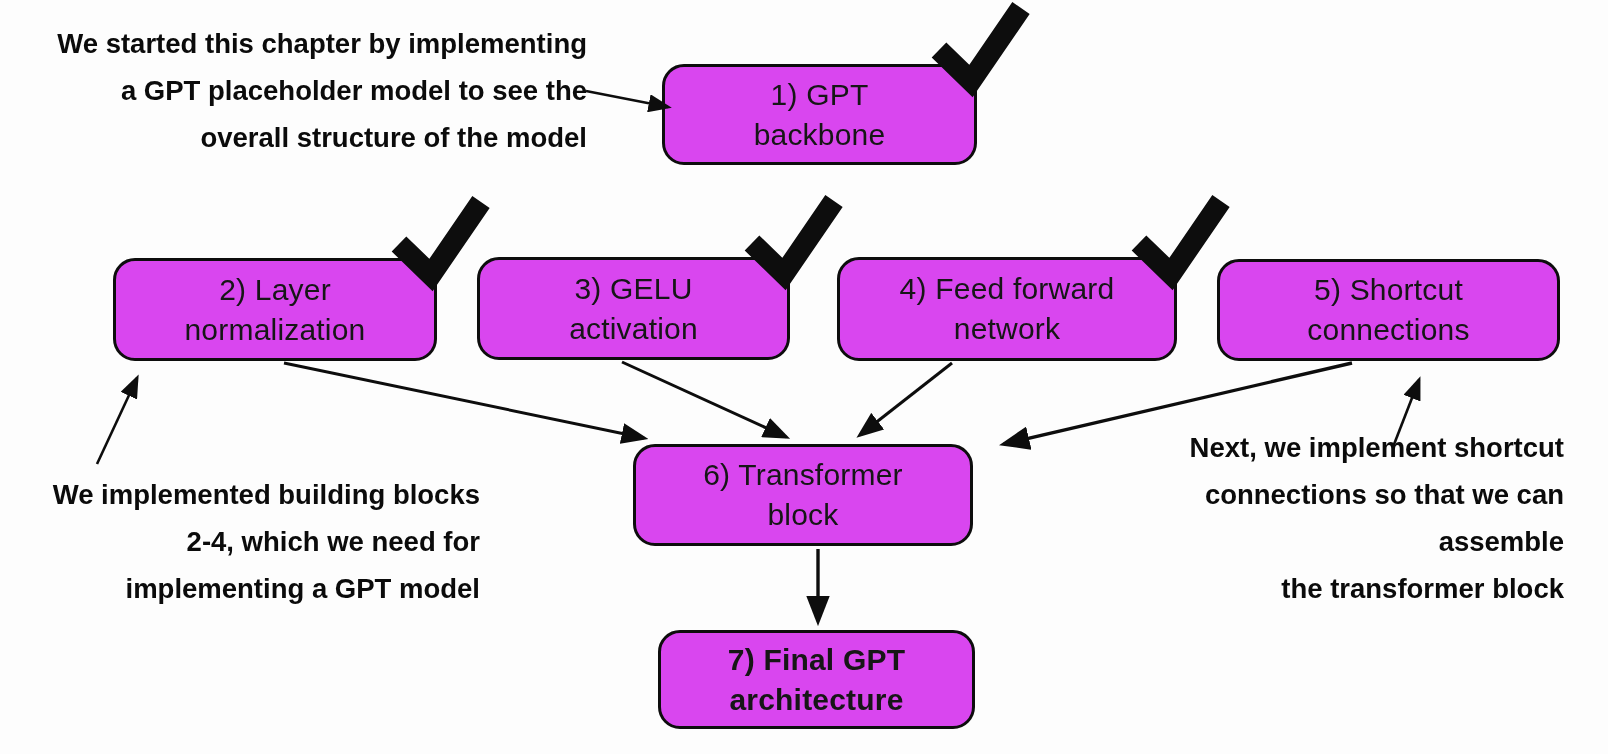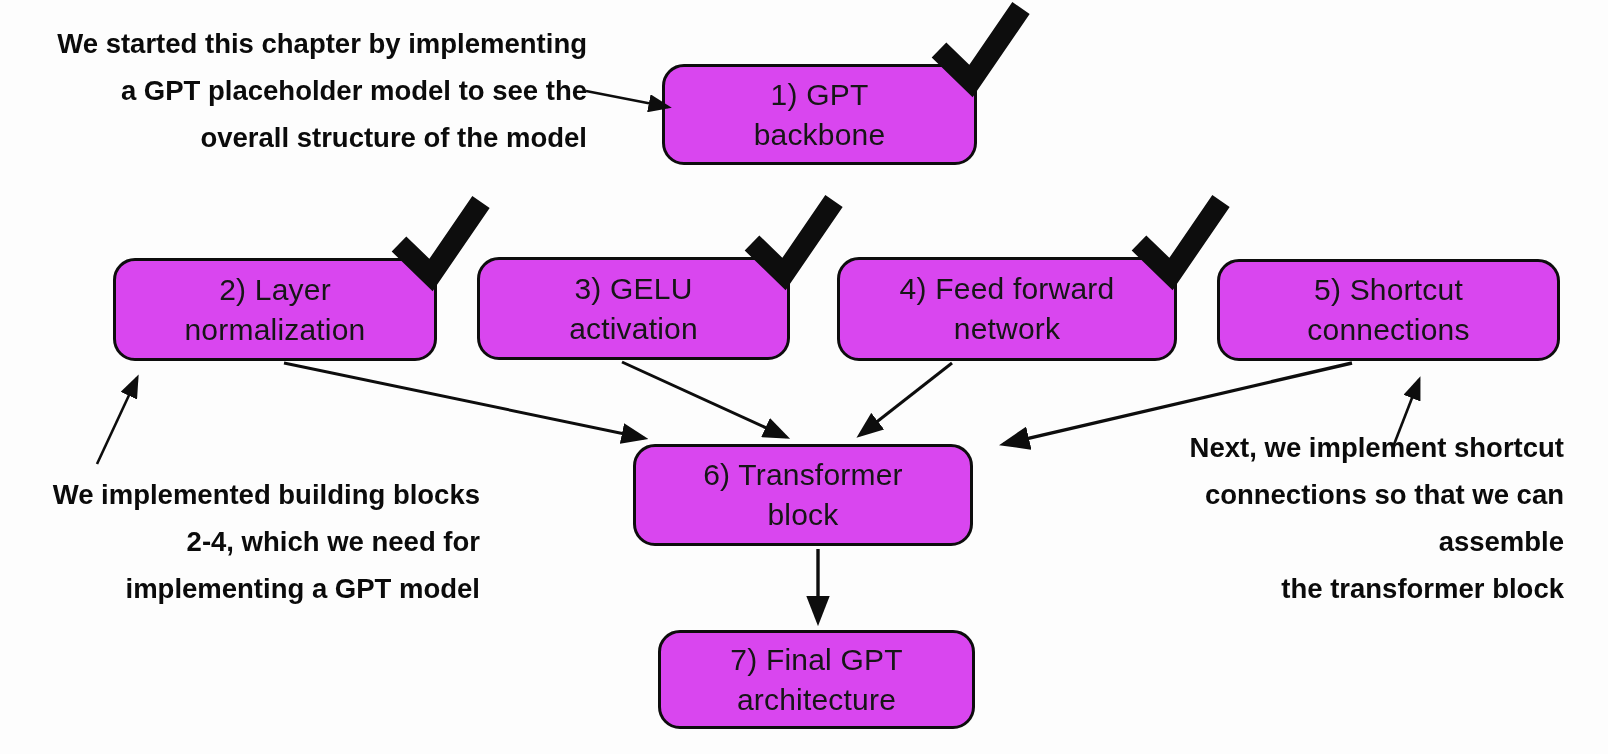--- a/index.html
+++ b/index.html
@@ -51,21 +51,21 @@
     line-height: 47px;
     color: #0b0b0b;
   }
   
   .n1 { left: 662px;  top: 64px;  width: 315px; height: 101px; }
   .n2 { left: 113px;  top: 258px; width: 324px; height: 103px; justify-content: center; }
   .n3 { left: 477px;  top: 257px; width: 313px; height: 103px; }
   .n4 { left: 837px;  top: 257px; width: 340px; height: 104px; }
   .n5 { left: 1217px; top: 259px; width: 343px; height: 102px; }
   .n6 { left: 633px;  top: 444px; width: 340px; height: 102px; }
-  .n7 { left: 658px;  top: 630px; width: 317px; height: 99px;  }
+  .n7 { left: 658px;  top: 630px; width: 317px; height: 99px; font-weight: bold;  }
   
   .a1 { left: 15px;   top: 20px;  width: 572px; }
   .a2 { left: 28px;   top: 453px; width: 452px; margin-top: 18px; }
   .a3 { left: 1078px; top: 424px; width: 486px; }
 </style>
 </head>
 <body>
 
 <div class="canvas">
 

